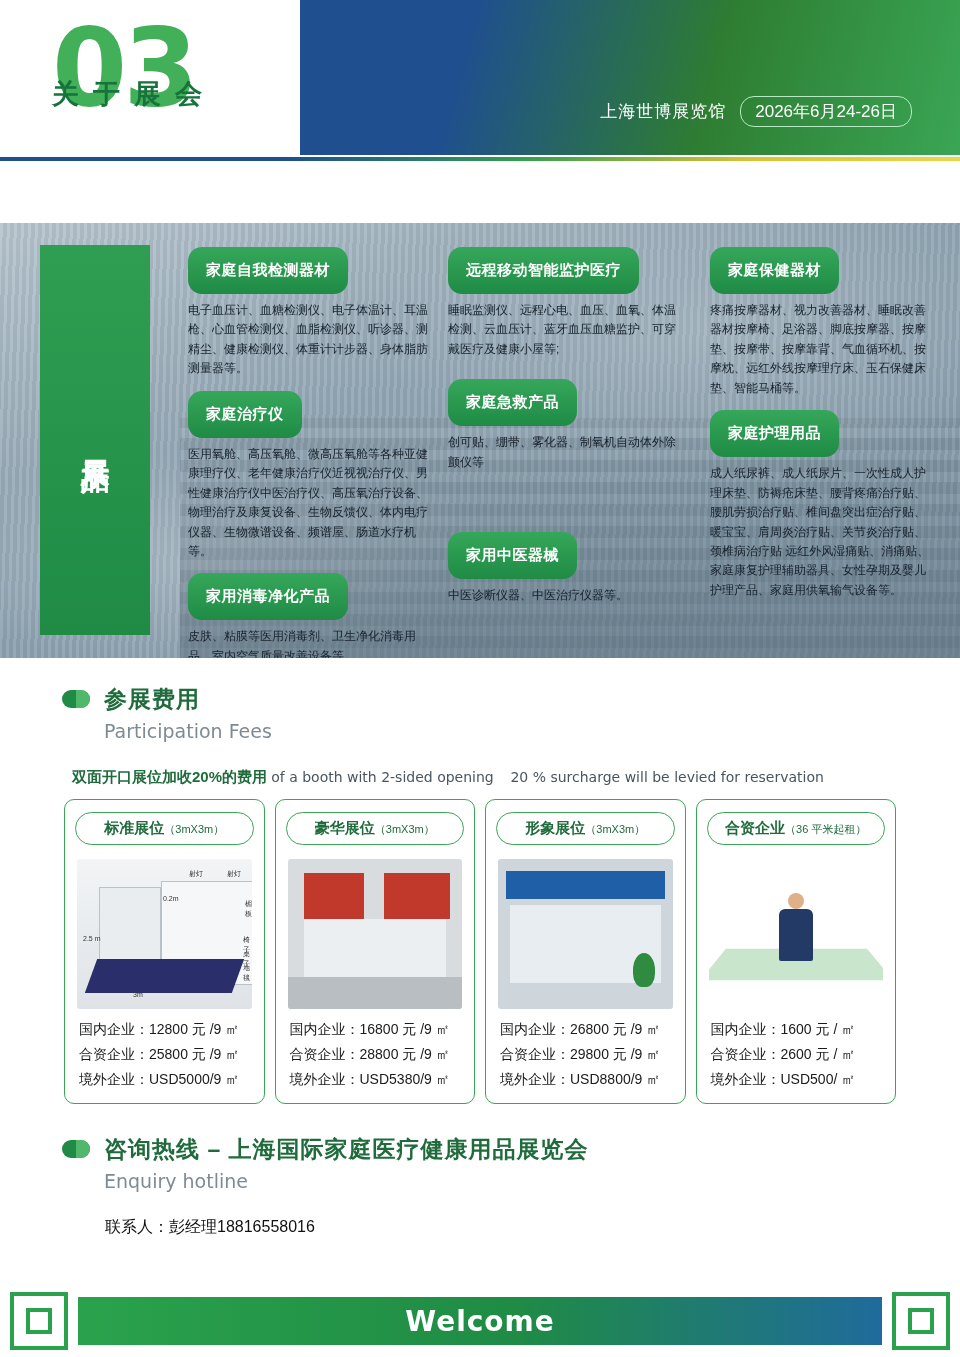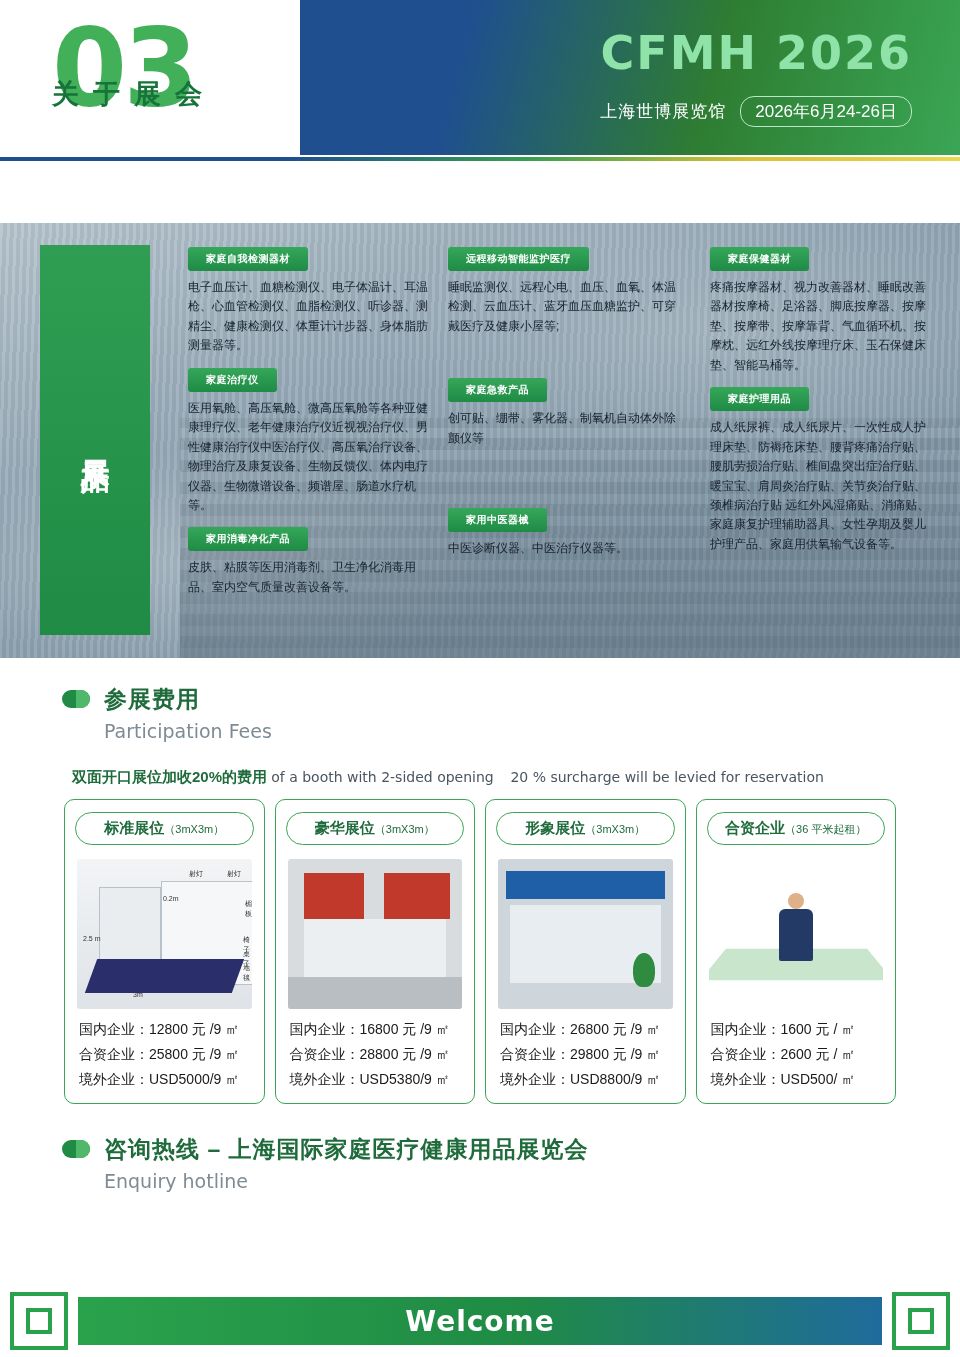--- a/index.html
+++ b/index.html
@@ -118,24 +118,24 @@
     display: grid;
     grid-template-columns: 246px 250px 1fr;
     column-gap: 8px;
     z-index: 3;
   }
   .cat { margin-bottom: 12px; }
   .cat-title {
     display: inline-block;
     background: linear-gradient(180deg,#35a75a,#1f8b45);
     color: #fff;
-    font-size: 10px;
-    font-weight: bold;
-    padding: 5px 18px;
-    border-radius: 3px;
+    font-size: 15px;
+    font-weight: bold;
+    padding: 14px 18px;
+    border-radius: 14px;
     margin-bottom: 7px;
     letter-spacing: .5px;
   }
   .cat-body {
     font-size: 12px;
     line-height: 1.62;
     color: #16212b;
     padding-right: 6px;
   }
   .col-center { padding-left: 6px; }
@@ -263,21 +263,20 @@
   }
   .corner i { display:block; width: 26px; height: 26px; border: 4px solid #2aa24c; }
 </style>
 </head>
 <body>
 
 <div class="header">
   <div class="header-bg-right"></div>
   <div class="big-number">03</div>
   <div class="section-cn-title">关于展会</div>
-  <div class="brand">CFMH 2026</div>
   <div class="venue-row">
     <div class="venue-name">上海世博展览馆</div>
     <div class="venue-date">2026年6月24-26日</div>
   </div>
   <div class="header-rule"></div>
 </div>
 
 <div class="products">
   <div class="prod-sidebar">
     <span>展示产品</span>
@@ -297,21 +296,21 @@
         <div class="cat-title">家用消毒净化产品</div>
         <div class="cat-body">皮肤、粘膜等医用消毒剂、卫生净化消毒用品、室内空气质量改善设备等。</div>
       </div>
     </div>
 
     <div class="col-center">
       <div class="cat">
         <div class="cat-title">远程移动智能监护医疗</div>
         <div class="cat-body">睡眠监测仪、远程心电、血压、血氧、体温检测、云血压计、蓝牙血压血糖监护、可穿戴医疗及健康小屋等;</div>
       </div>
-      <div class="cat" style="margin-top:42px">
+      <div class="cat" style="margin-top:20px">
         <div class="cat-title">家庭急救产品</div>
         <div class="cat-body">创可贴、绷带、雾化器、制氧机自动体外除颤仪等</div>
       </div>
       <div class="cat" style="margin-top:60px">
         <div class="cat-title">家用中医器械</div>
         <div class="cat-body">中医诊断仪器、中医治疗仪器等。</div>
       </div>
     </div>
 
     <div class="col-right">
@@ -417,20 +416,21 @@
 
 <div class="hotline">
   <div class="heading">
     <div class="bullet"></div>
     <div>
       <div class="heading-cn">咨询热线 – 上海国际家庭医疗健康用品展览会</div>
       <div class="heading-en">Enquiry hotline</div>
     </div>
   </div>
   <div class="contact">
+    <div>联系人：彭经理18816558016</div>
   </div>
 </div>
 
 <div class="footer">
   <div class="corner">
       <i></i>
     </div>
   <div class="footer-bar">
     <span>Welcome</span>
   </div>

